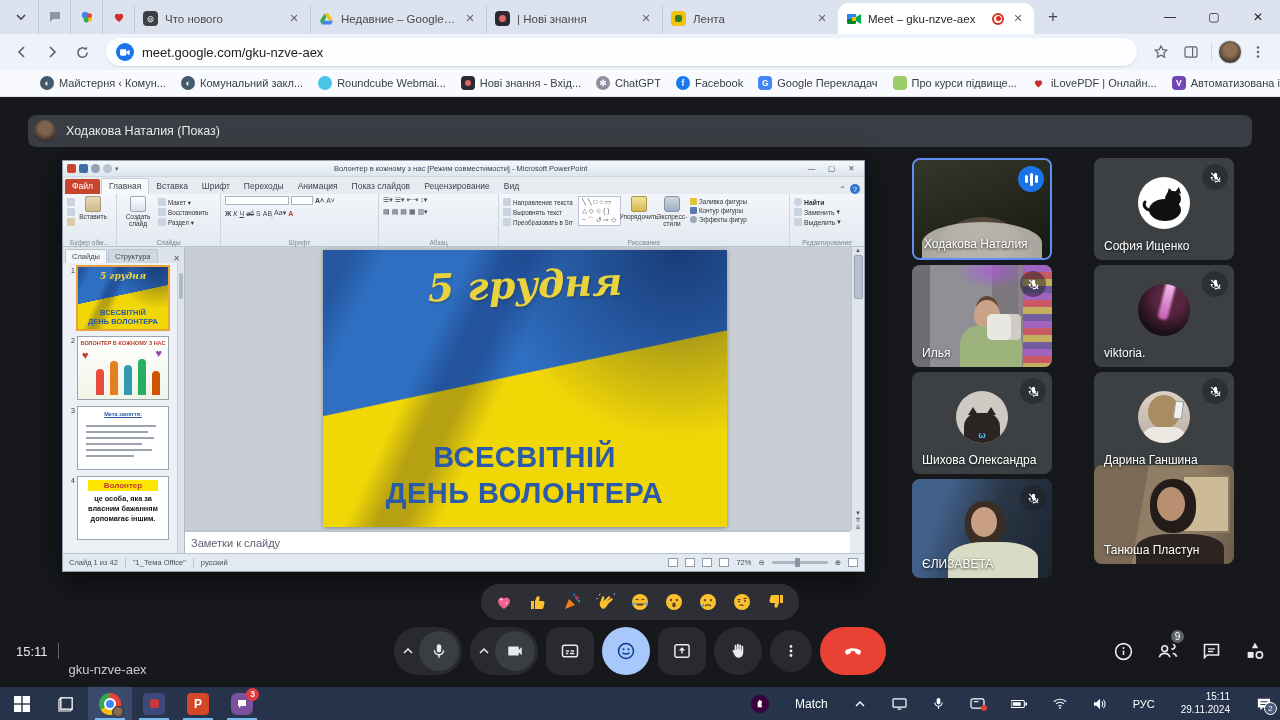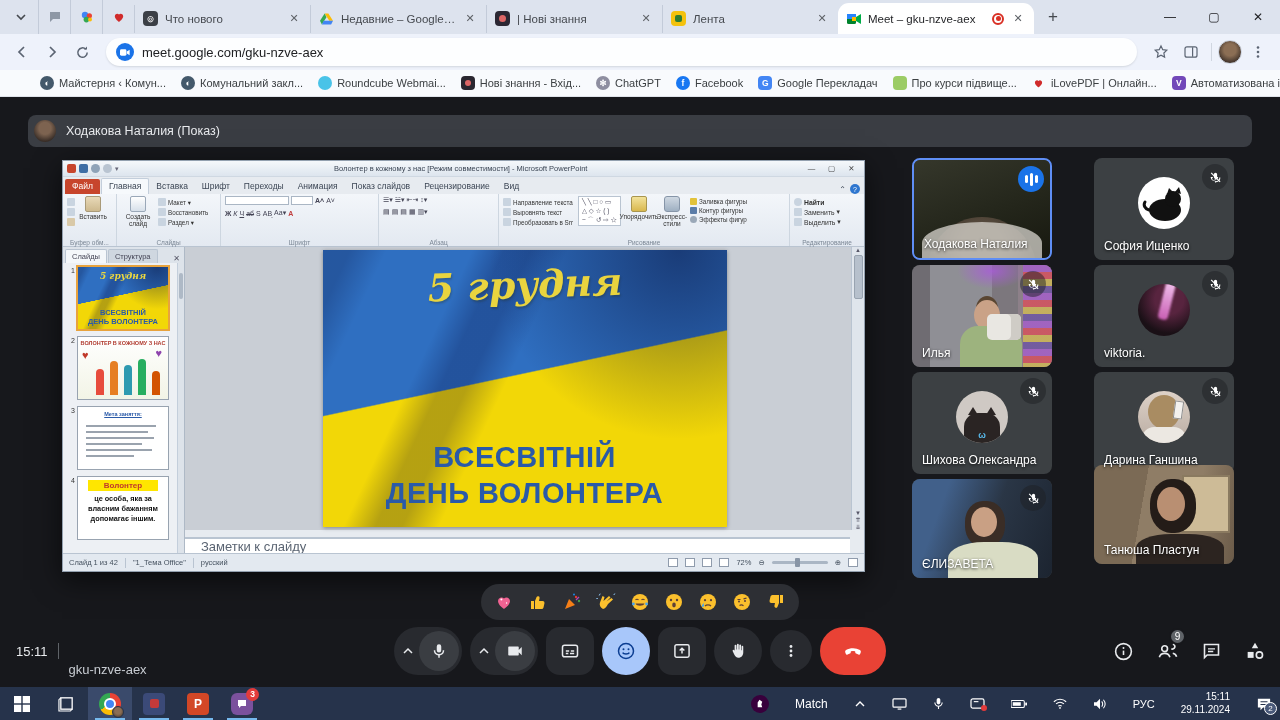--- a/index.html
+++ b/index.html
@@ -95,21 +95,21 @@
   .t4band{position:absolute;top:3px;left:10px;right:10px;height:11px;background:#ffe600;display:flex;align-items:center;justify-content:center;font-size:8px;font-weight:bold;color:#c0392b;}
   .t4text{position:absolute;top:17px;left:2px;right:2px;text-align:center;font-size:7.3px;font-weight:bold;color:#111;line-height:1.35;}
 
   .canvas{position:absolute;top:86px;left:122px;right:0;bottom:41px;background:#c9ced5;}
   .slide{position:absolute;top:3px;left:50%;transform:translateX(-50%);width:404px;height:277px;background:#fff;box-shadow:0 1px 4px rgba(0,0,0,.35);overflow:hidden;}
   .s1script{position:absolute;top:12px;left:0;right:0;text-align:center;font-family:"DejaVu Serif",serif;font-style:italic;font-weight:bold;color:#e9d43f;font-size:38px;transform:rotate(-2deg);text-shadow:1px 2px 2px rgba(40,40,0,.25);}
   .s1main{position:absolute;bottom:16px;left:0;right:0;text-align:center;color:#2a5aa8;font-weight:bold;font-size:29px;line-height:1.22;letter-spacing:.5px;}
   .vscroll{position:absolute;top:0;right:0;bottom:0;width:13px;background:#dfe5ec;border-left:1px solid #b9c4d1;font-size:6px;color:#556;display:flex;flex-direction:column;align-items:center;}
   .vthumb{width:9px;height:44px;background:#b6c0cc;border:1px solid #98a3b0;border-radius:2px;margin-top:2px;}
   .vsp{flex:1;}
-  .notes{position:absolute;left:122px;right:14px;bottom:18px;height:16px;background:#fff;border-top:2px solid #b9c4d1;display:flex;align-items:center;padding-left:16px;font-size:13px;color:#5a6472;}
+  .notes{position:absolute;left:122px;right:14px;bottom:18px;height:23px;background:#fff;border-top:2px solid #b9c4d1;display:flex;align-items:center;padding-left:6px;font-size:11px;color:#5a6472;}
   .pstatus{position:absolute;left:0;right:0;bottom:0;height:18px;background:#e3e9f0;border-top:1px solid #b9c4d1;display:flex;align-items:center;font-size:7.5px;color:#44505e;padding:0 6px;gap:7px;}
   .psep{width:1px;height:10px;background:#b9c4d1;}
   .viewic{width:10px;height:9px;border:1px solid #8f9bac;background:#fff;}
   .ztrack{width:56px;height:3px;background:#aab6c4;position:relative;border-radius:2px;}
   .zknob{position:absolute;top:-3px;left:42%;width:5px;height:9px;background:#8895a6;border-radius:1px;}
 
   
   .tile{position:absolute;width:140px;border-radius:8px;background:#3c4043;overflow:hidden;}
   .tile .name{position:absolute;left:10px;bottom:7px;font-size:12px;color:#fff;text-shadow:0 1px 3px rgba(0,0,0,.85);z-index:4;}
   .mutebtn,.speakbtn{position:absolute;top:6px;right:6px;width:26px;height:26px;border-radius:50%;display:flex;align-items:center;justify-content:center;z-index:4;}

